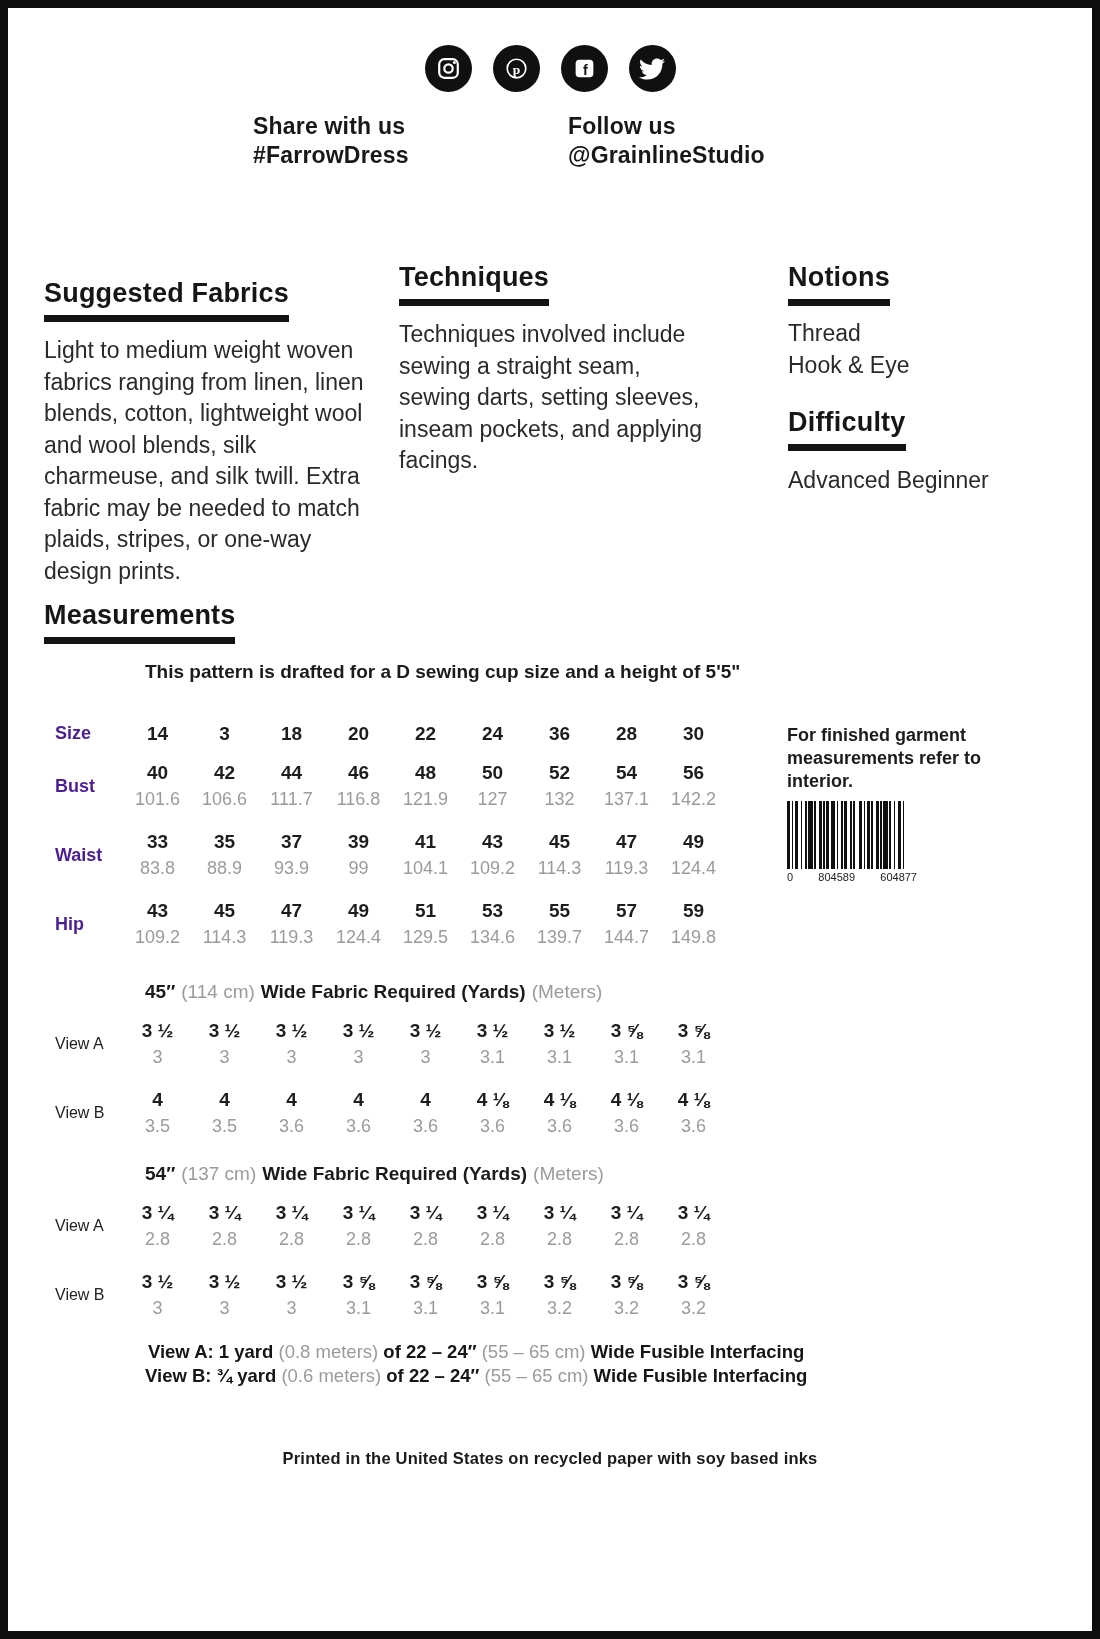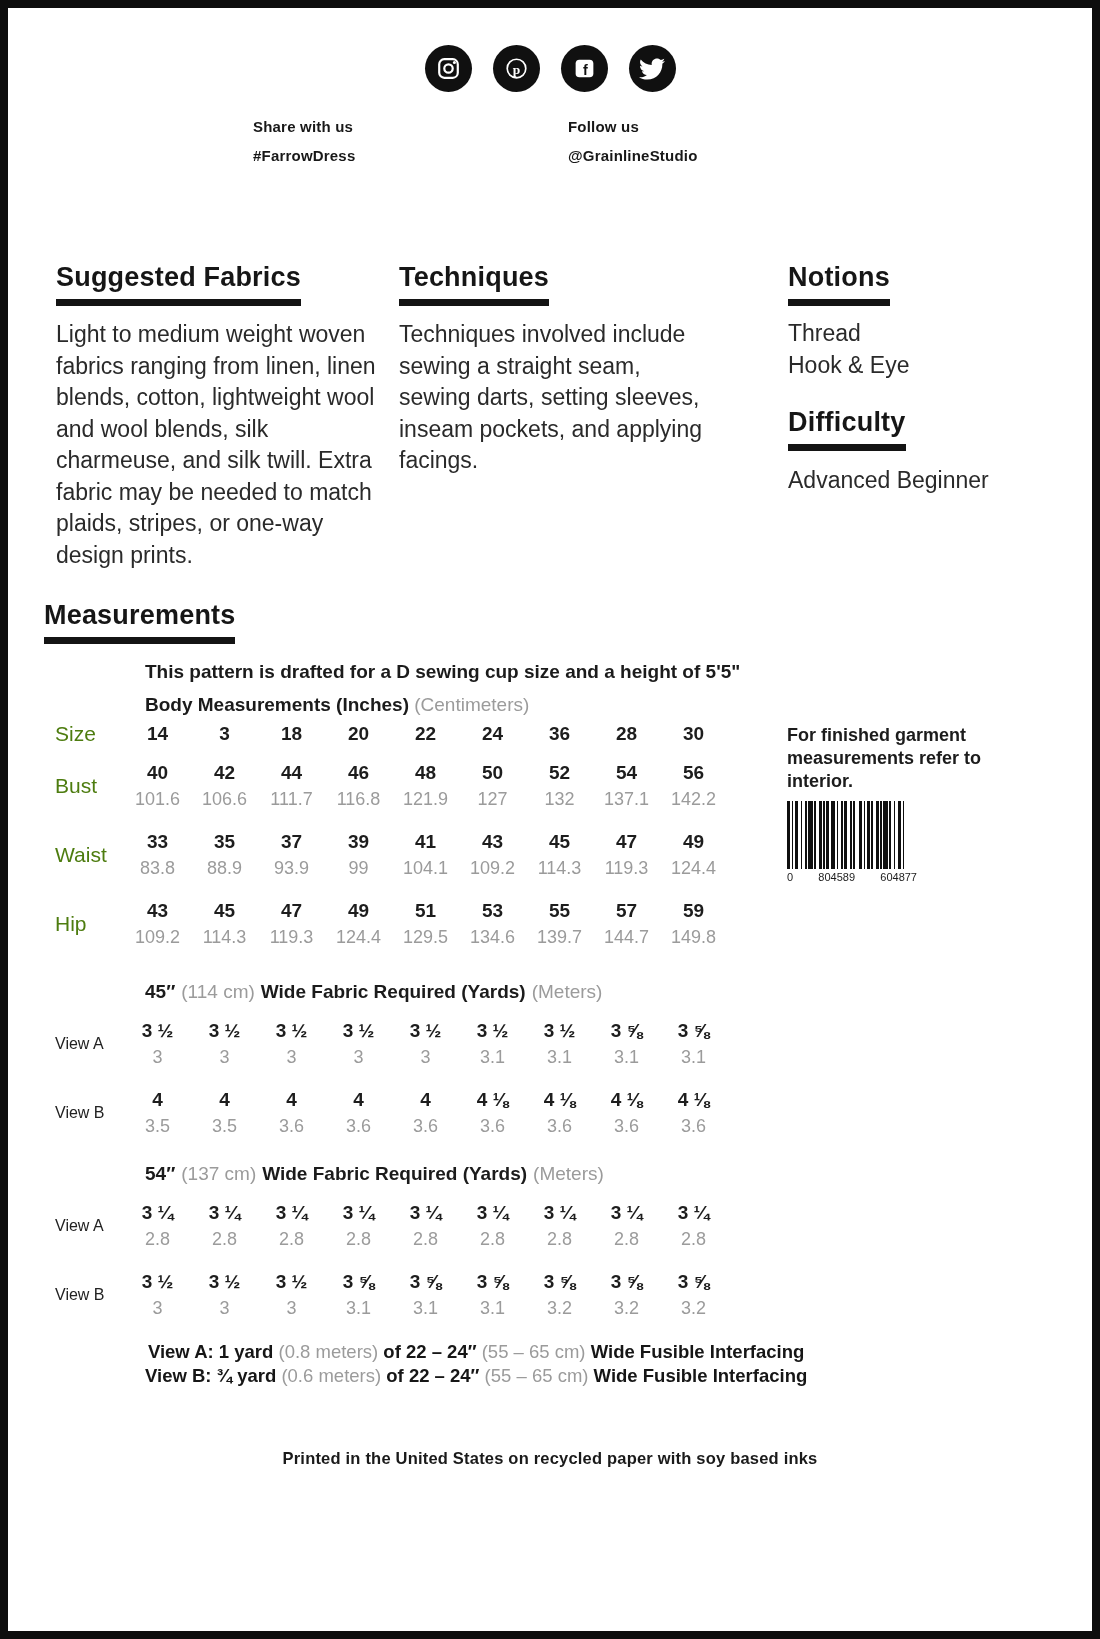--- a/index.html
+++ b/index.html
@@ -7,46 +7,46 @@
   body { font-family:"Liberation Sans", sans-serif; color:#1f1f1f; }
   .page {
     position:relative; width:1100px; height:1639px;
     border:8px solid #0d0d0d; background:#ffffff; overflow:hidden;
   }
   
   .social-row { position:absolute; top:37px; left:0; width:100%; display:flex; justify-content:center; gap:21px; }
   .sicon { width:47px; height:47px; border-radius:50%; background:#101010; display:flex; align-items:center; justify-content:center; }
   .sicon svg { display:block; }
   .social-text { position:absolute; top:104px; left:0; width:100%; display:flex; }
-  .social-text .blk { font-size:15px; font-weight:700; line-height:29px; color:#181818; letter-spacing:.2px; }
+  .social-text .blk { font-size:23px; font-weight:700; line-height:29px; color:#181818; letter-spacing:.2px; }
   .share-blk { margin-left:245px; width:315px; }
   
   h2.sec {
     display:inline-block; font-size:27px; font-weight:700; color:#161616;
     letter-spacing:.2px; padding-bottom:6px; border-bottom:7px solid #141414;
   }
   .col { position:absolute; top:254px; }
-  .col1 { left:48px;  width:336px; }
+  .col1 { left:36px;  width:336px;margin-top:16px; }
   .col2 { left:391px; width:312px; }
   .col3 { left:780px; width:250px; }
   .col p, .plain { font-size:23px; line-height:31.5px; font-weight:400; color:#2a2a2a; }
   .col p { margin-top:13px; }
   .notion-items { margin-top:12px; }
   .h2-2 { margin-top:26px; }
   .level { margin-top:14px; }
   
   .meas-title { position:absolute; left:36px; top:592px; }
   .cup-note  { position:absolute; left:137px; top:653px; font-size:19px; font-weight:700; color:#1b1b1b; }
   .body-head { position:absolute; left:137px; top:686px; font-size:19px; font-weight:700; color:#1b1b1b; }
   .muted { color:#9b9b9b; }
   .body-head .muted { font-weight:500; }
   .mtable { position:absolute; left:36px; top:712px; }
   .trow { display:flex; }
   .row-label { width:80px; padding-left:11px; display:flex; align-items:center;
-               font-size:21px; font-weight:400; color:#4d7c0f; }
+               font-size:18px; font-weight:700; color:#4c1d95; }
   .cells { display:flex; line-height:27px; }
   .cells .cell { width:67px; text-align:center; }
   .line-strong .cell { font-size:19px; font-weight:600; color:#1d1d1d; }
   .line-muted  .cell { font-size:18px; font-weight:500; color:#9b9b9b; }
   .size-row { margin-bottom:12px; }
   .pair { margin-bottom:15px; }
   
   .ftable { position:absolute; left:36px; }
   .f45 { top:970px; } .f54 { top:1152px; }
   .fheading { margin-left:101px; font-size:19px; font-weight:700; color:#1b1b1b; line-height:27px; }
@@ -128,24 +128,20 @@
     <div class="notion-items">
       <div class="plain">Thread</div>
       <div class="plain">Hook &amp; Eye</div>
     </div>
     <div class="h2-2"><h2 class="sec">Difficulty</h2></div>
     <div class="plain level">Advanced Beginner</div>
   </section>
 
   <div class="meas-title"><h2 class="sec">Measurements</h2></div>
   <div class="cup-note">This pattern is drafted for a D sewing cup size and a height of 5'5"</div>
-  <div class="body-head">
-    <span>Body Measurements (Inches)</span>
-    <span class="muted">(Centimeters)</span>
-  </div>
 
   <div class="mtable">
     <div class="trow size-row">
       <div class="row-label">Size</div>
       <div class="cells line-strong">
           <span class="cell">14</span>
           <span class="cell">3</span>
           <span class="cell">18</span>
           <span class="cell">20</span>
           <span class="cell">22</span>

